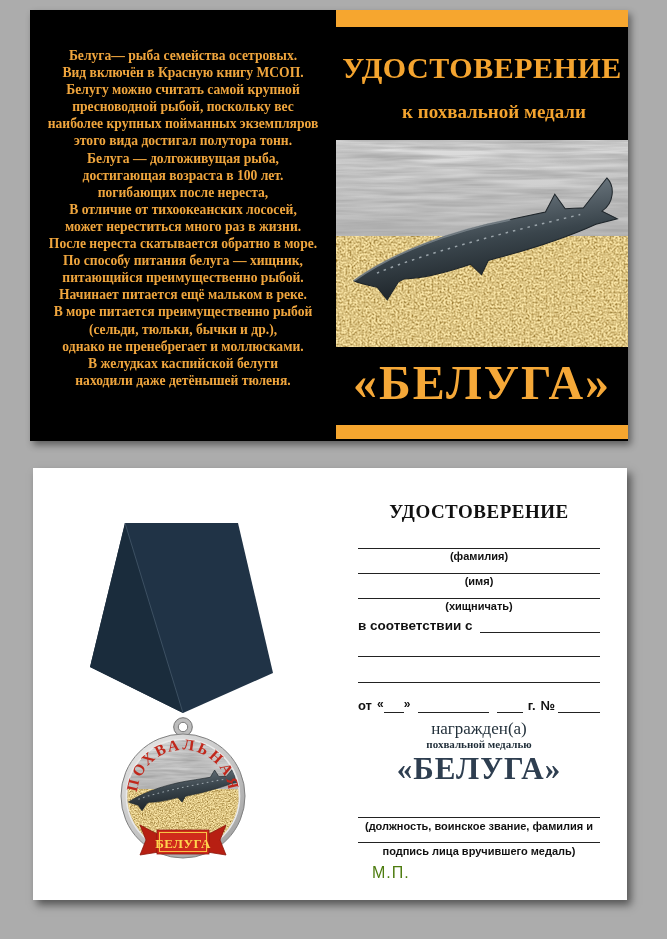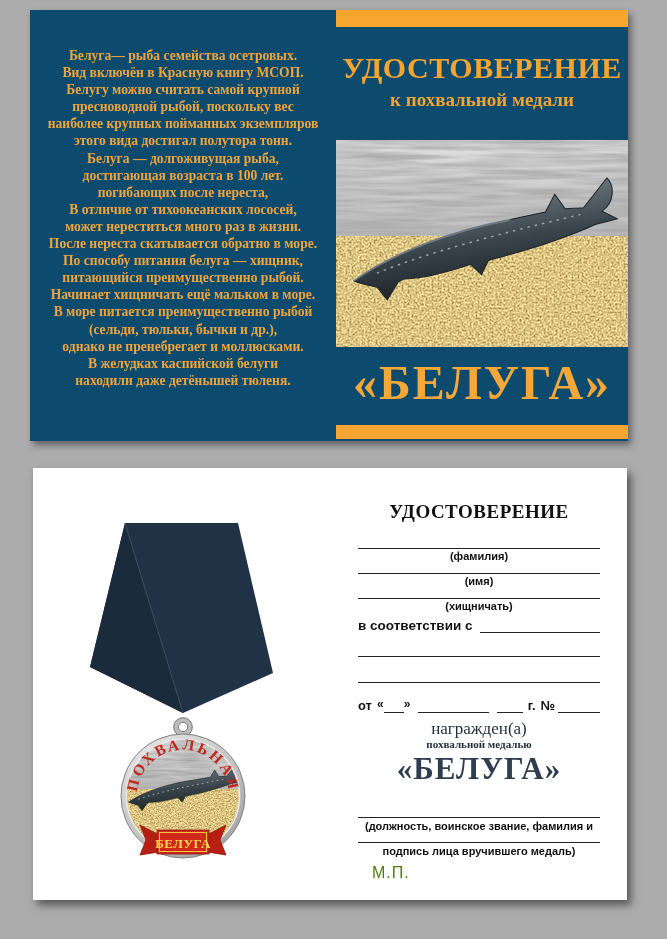--- a/index.html
+++ b/index.html
@@ -2,31 +2,31 @@
 <html><head>
 <meta charset="utf-8">
 <style>
   html,body{margin:0;padding:0;}
   body{width:667px;height:939px;background:#acacac;position:relative;overflow:hidden;
        font-family:"Liberation Serif", serif;}
   .stage{position:absolute;inset:0;}
 
   
   .cover{position:absolute;left:30px;top:10px;width:598px;height:431px;
-         background:#0c4a6e;box-shadow:3px 4px 7px rgba(0,0,0,.45);}
+         background:#000000;box-shadow:3px 4px 7px rgba(0,0,0,.45);}
   .cover-left{position:absolute;left:0;top:0;width:306px;height:100%;
               box-sizing:border-box;padding-top:37px;text-align:center;}
   .desc-line{font-weight:bold;font-size:13.6px;line-height:17.1px;color:#efa53d;white-space:nowrap;}
   .cover-right{position:absolute;left:306px;top:0;width:292px;height:100%;}
   .strip{position:absolute;left:0;width:100%;background:#f6a62f;}
   .strip-top{top:0;height:17px;}
   .strip-bottom{bottom:2px;height:14px;}
   .cover-title{position:absolute;top:41px;left:0;width:100%;margin:0;text-align:center;
                font-size:30px;font-weight:bold;color:#f4a42f;letter-spacing:.5px;}
-  .cover-subtitle{position:absolute;top:79px;left:0;width:100%;margin:0;text-align:center;
+  .cover-subtitle{position:absolute;top:79px;left:0;width:100%;margin:12px;text-align:center;
                   font-size:19px;font-weight:bold;color:#f4a42f;}
   .photo{position:absolute;top:130px;left:0;width:292px;height:207px;overflow:hidden;}
   .cover-name{position:absolute;top:342px;left:0;width:100%;text-align:center;
               font-size:48px;line-height:62px;font-weight:bold;color:#f5a838;letter-spacing:2px;}
 
   
   .cert{position:absolute;left:33px;top:468px;width:594px;height:432px;background:#ffffff;
         box-shadow:4px 5px 8px rgba(0,0,0,.5);}
   .medal-wrap{position:absolute;left:40px;top:45px;width:220px;height:360px;}
   .form{position:absolute;left:325px;top:0;width:242px;height:100%;font-family:"Liberation Sans",sans-serif;}
@@ -89,21 +89,21 @@
 
 
           <div class="desc-line">может нереститься много раз в жизни.</div>
 
           <div class="desc-line">После нереста скатывается обратно в море.</div>
 
           <div class="desc-line">По способу питания белуга — хищник,</div>
 
           <div class="desc-line">питающийся преимущественно рыбой.</div>
 
-          <div class="desc-line">Начинает хищничать ещё мальком в море.</div>
+          <div class="desc-line">Начинает питается ещё мальком в реке.</div>
 
           <div class="desc-line">В море питается преимущественно рыбой</div>
 
           <div class="desc-line">(сельди, тюльки, бычки и др.),</div>
 
           <div class="desc-line">однако не пренебрегает и моллюсками.</div>
 
           <div class="desc-line">В желудках каспийской белуги</div>
 
           <div class="desc-line">находили даже детёнышей тюленя.</div>

